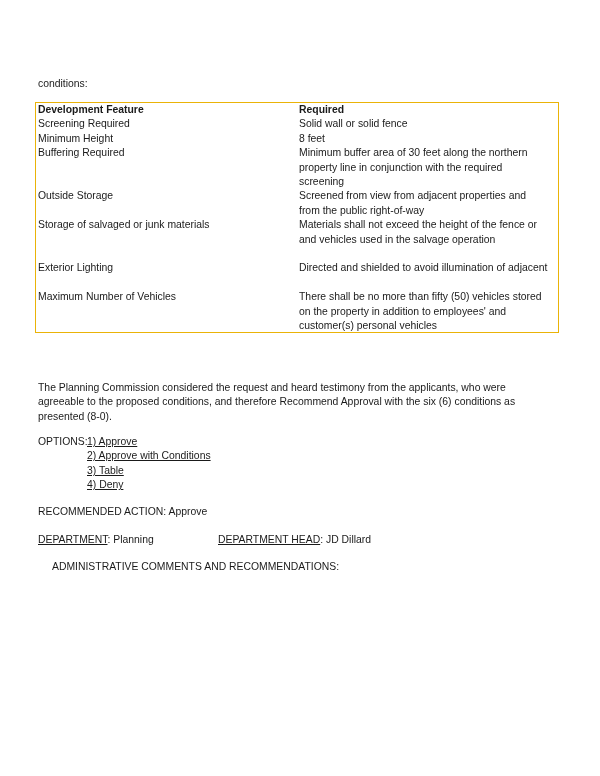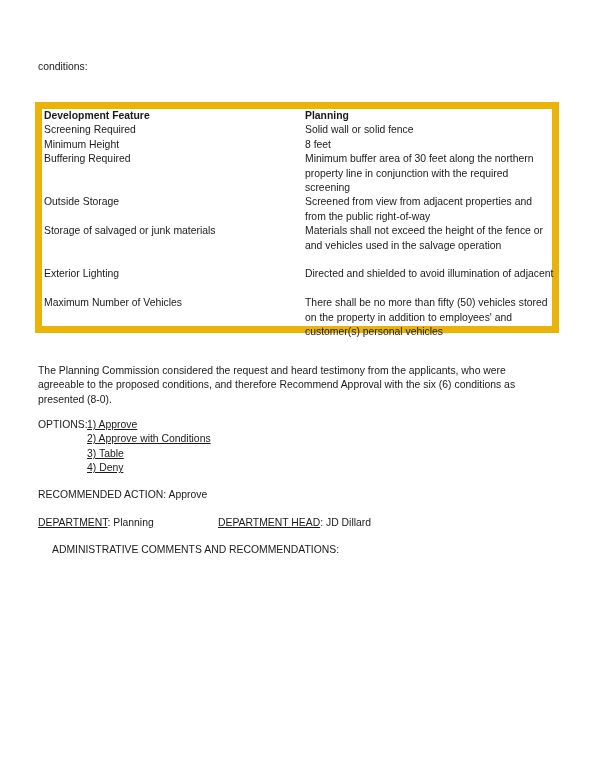--- a/index.html
+++ b/index.html
@@ -10,32 +10,32 @@
     body {
       width: 600px;
       height: 776px;
       position: relative;
       overflow: hidden;
       font-family: "Liberation Sans", "DejaVu Sans", sans-serif;
       color: #1a1a1a;
       font-size: 10.4px;
       line-height: 14.4px;
     }
-    .abs { position: absolute; }
+    .abs { position: absolute; margin-top: 17px; }
     .intro {
       left: 38px;
       top: 60px;
     }
     .standards-table {
       position: absolute;
       left: 35px;
       top: 102px;
       width: 524px;
       height: 231px;
-      border: 7px solid #eab308;
+      border: 1px solid #eab308;
       box-sizing: border-box;
     }
     .row {
       position: absolute;
       left: 0;
       width: 100%;
     }
     .cell-feature {
       position: absolute;
       left: 2px;
@@ -82,21 +82,21 @@
   </style>
 </head>
 <body>
 
 <div class="abs intro">conditions:</div>
 
 <div class="standards-table">
 
   <div class="row" style="top:0px;">
     <div class="cell-feature bold">Development Feature</div>
-    <div class="cell-standard bold">Planning</div>
+    <div class="cell-standard bold">Required</div>
   </div>
 
   <div class="row" style="top:14.4px;">
     <div class="cell-feature">Screening Required</div>
     <div class="cell-standard">
       <div>Solid wall or solid fence</div>
     </div>
   </div>
 
   <div class="row" style="top:28.8px;">

